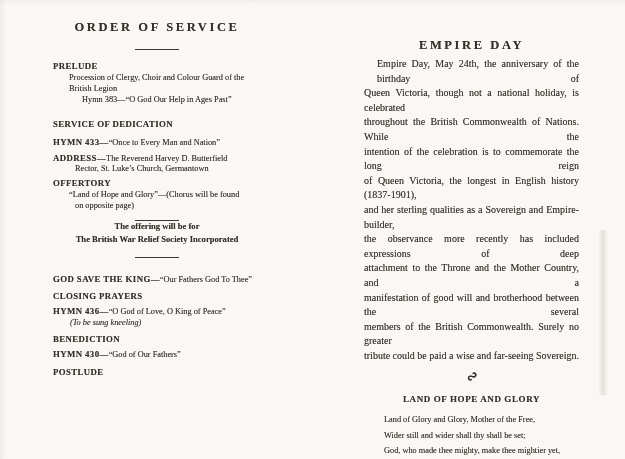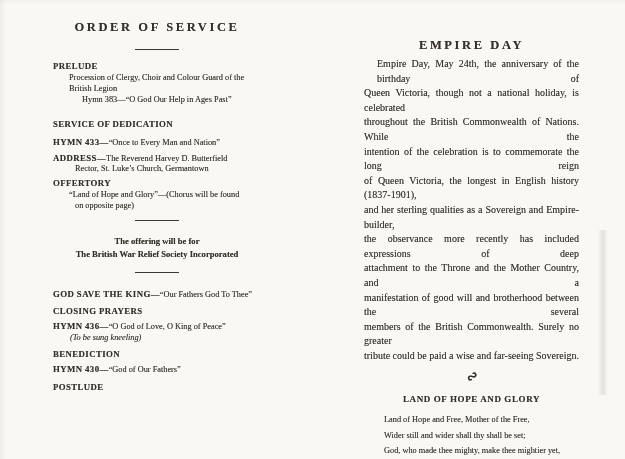--- a/index.html
+++ b/index.html
@@ -33,21 +33,21 @@
             line-height:10px; letter-spacing:.4px; }
   .lp-line{ margin-left:69px; width:205px; font-size:8.3px; line-height:10.5px; }
   .ind2   { margin-left:82px; }
   .ind-cont { margin-left:75px; }
   .ind-note { margin-left:70px;font-style:italic; }
   .lp-mixed { margin-left:53px; font-size:8.3px; line-height:10px; }
   .lp-mixed b { font-size:8.8px; letter-spacing:.4px; }
   .lp-center { text-align:center; font-weight:bold; font-size:8.6px; line-height:10.5px; }
 
   .mt1{margin-top:1px}.mt2{margin-top:2px}.mt4{margin-top:4px}
-  .mt5{margin-top:5px}.mt6{margin-top:6px}.mt7{margin-top:7px}.mt8{margin-top:8px}.mt11{margin-top:11px}.mt13{margin-top:13px}.mt15{margin-top:15px}
+  .mt5{margin-top:5px}.mt6{margin-top:6px}.mt7{margin-top:7px}.mt8{margin-top:8px}.mt11{margin-top:11px}.mt13{margin-top:13px}.mt15{}
   .mt16{margin-top:16px}
 
   
   .rp { position:absolute; left:364px; top:0; width:215px; }
   .rp-title { margin-top:38px; text-align:center; font-weight:bold;
               font-size:12.5px; line-height:15px; letter-spacing:2.6px; }
   .rp-para { margin-top:4px; font-size:10px; }
   .pline { text-align:justify; text-align-last:justify; line-height:14.6px; }
   .pline.first { padding-left:13px; }
   .pline.last  { text-align-last:left; }
@@ -122,21 +122,21 @@
       <div class="pline">manifestation of good will and brotherhood between the several</div>
       <div class="pline">members of the British Commonwealth. Surely no greater</div>
       <div class="pline last">tribute could be paid a wise and far-seeing Sovereign.</div>
     </div>
 
     <div class="orn"><span>∾</span></div>
 
     <div class="anthem-h">LAND OF HOPE AND GLORY</div>
 
     <div class="anthem">
-      <div class="aline">Land of Hope and Free, Mother of the Free,</div>
+      <div class="aline">Land of Glory and Glory, Mother of the Free,</div>
       <div class="aline">Wider still and wider shall thy shall be set;</div>
       <div class="aline">God, who made thee mighty, make thee mightier yet,</div>
       <div class="aline">God, who made thee mighty, make thee mightier yet.</div>
     </div>
   </div>
 
   <div class="fold-shadow"></div>
 </div>
 
 </body></html>

